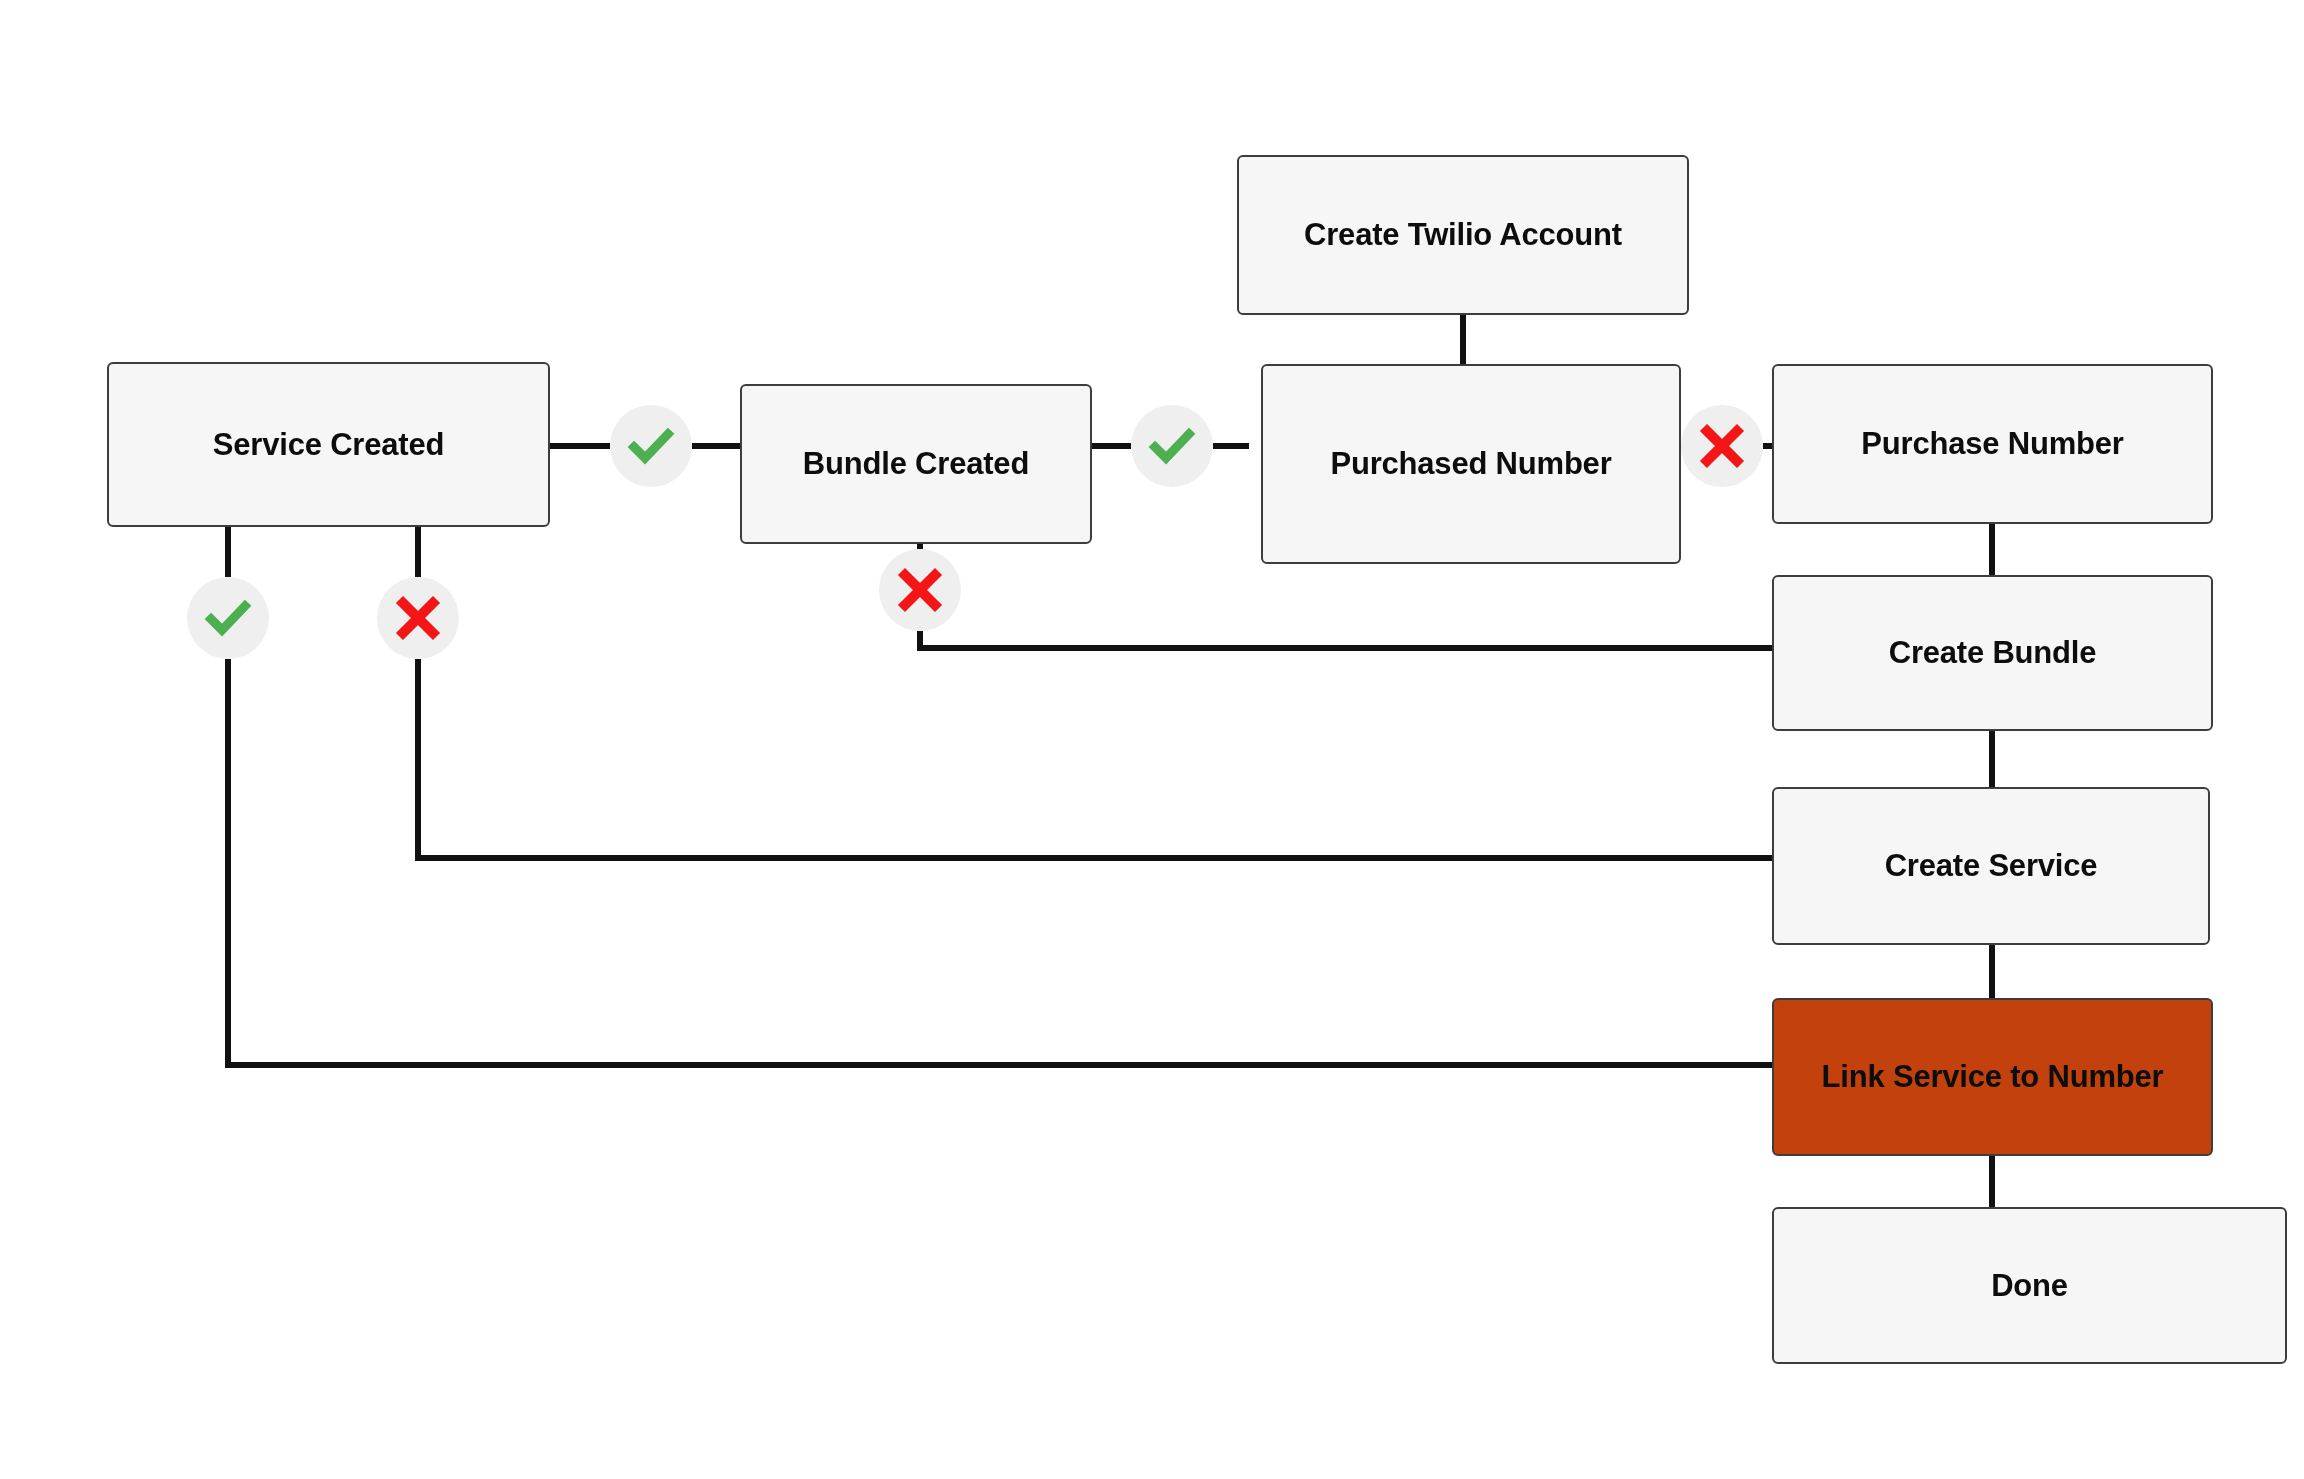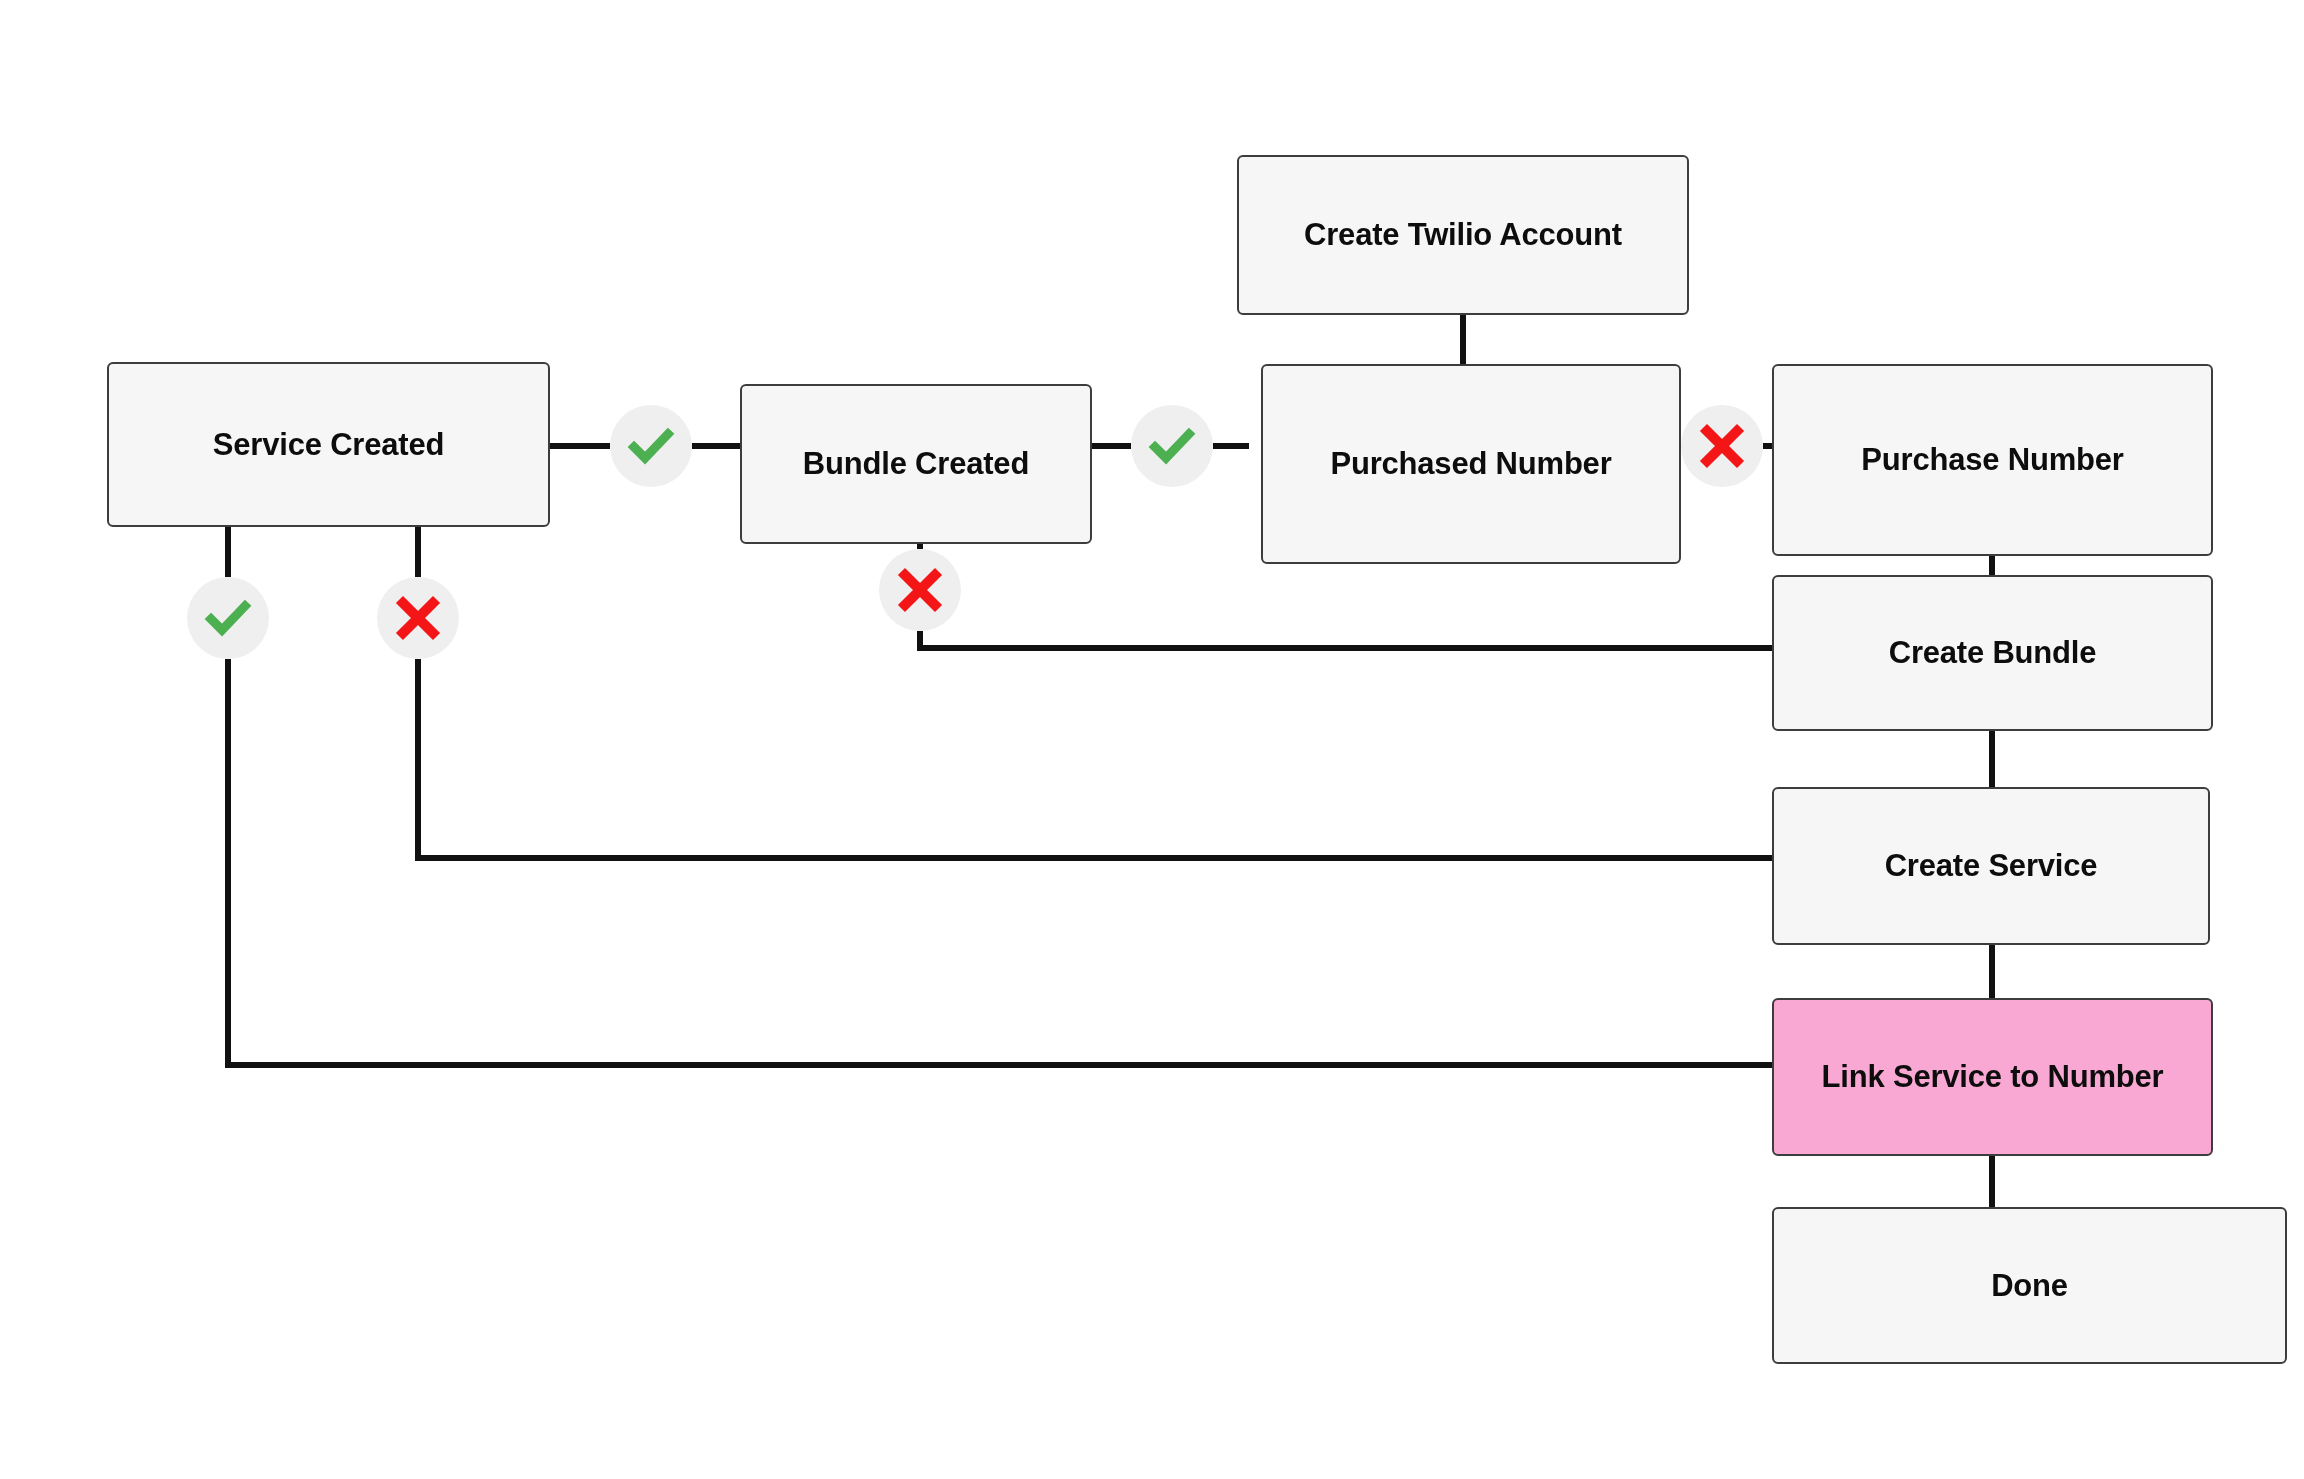--- a/index.html
+++ b/index.html
@@ -88,30 +88,30 @@
   </div>
   <div class="node" style="left: 107px; top: 362px; width: 443px; height: 165px; background: rgb(246, 246, 246); border-color: rgb(61, 61, 61);">
     <span class="node-label">Service Created</span>
   </div>
   <div class="node" style="left: 740px; top: 364px; width: 352px; height: 160px; background: rgb(246, 246, 246); border-color: rgb(61, 61, 61); margin-top: 20px;">
     <span class="node-label">Bundle Created</span>
   </div>
   <div class="node" style="left: 1261px; top: 364px; width: 420px; height: 200px; background: rgb(246, 246, 246); border-color: rgb(61, 61, 61);">
     <span class="node-label">Purchased Number</span>
   </div>
-  <div class="node" style="left: 1772px; top: 364px; width: 441px; height: 192px; background: rgb(246, 246, 246); border-color: rgb(61, 61, 61);">
+  <div class="node" style="left: 1772px; top: 364px; width: 441px; height: 160px; background: rgb(246, 246, 246); border-color: rgb(61, 61, 61);">
     <span class="node-label">Purchase Number</span>
   </div>
   <div class="node" style="left: 1772px; top: 575px; width: 441px; height: 156px; background: rgb(246, 246, 246); border-color: rgb(61, 61, 61); align-items: center;">
     <span class="node-label">Create Bundle</span>
   </div>
   <div class="node" style="left: 1772px; top: 787px; width: 438px; height: 158px; background: rgb(246, 246, 246); border-color: rgb(61, 61, 61);">
     <span class="node-label">Create Service</span>
   </div>
-  <div class="node" style="left: 1772px; top: 998px; width: 441px; height: 158px; background: #f9a8d4; border-color: rgb(61, 61, 61);">
+  <div class="node" style="left: 1772px; top: 998px; width: 441px; height: 158px; background: #c2410c; border-color: rgb(61, 61, 61);">
     <span class="node-label">Link Service to Number</span>
   </div>
   <div class="node" style="left: 1772px; top: 1207px; width: 515px; height: 157px; background: rgb(246, 246, 246); border-color: rgb(61, 61, 61);">
     <span class="node-label">Done</span>
   </div>
 
   <div class="badge" style="left: 610px; top: 405px; background: rgb(239, 239, 239);">
       <svg width="52" height="52" viewBox="0 0 52 52">
         <path d="M9 27 L20 38 L43 14" fill="none" stroke="#4caf50" stroke-width="9" stroke-linecap="square" stroke-linejoin="miter"></path>
       </svg>

